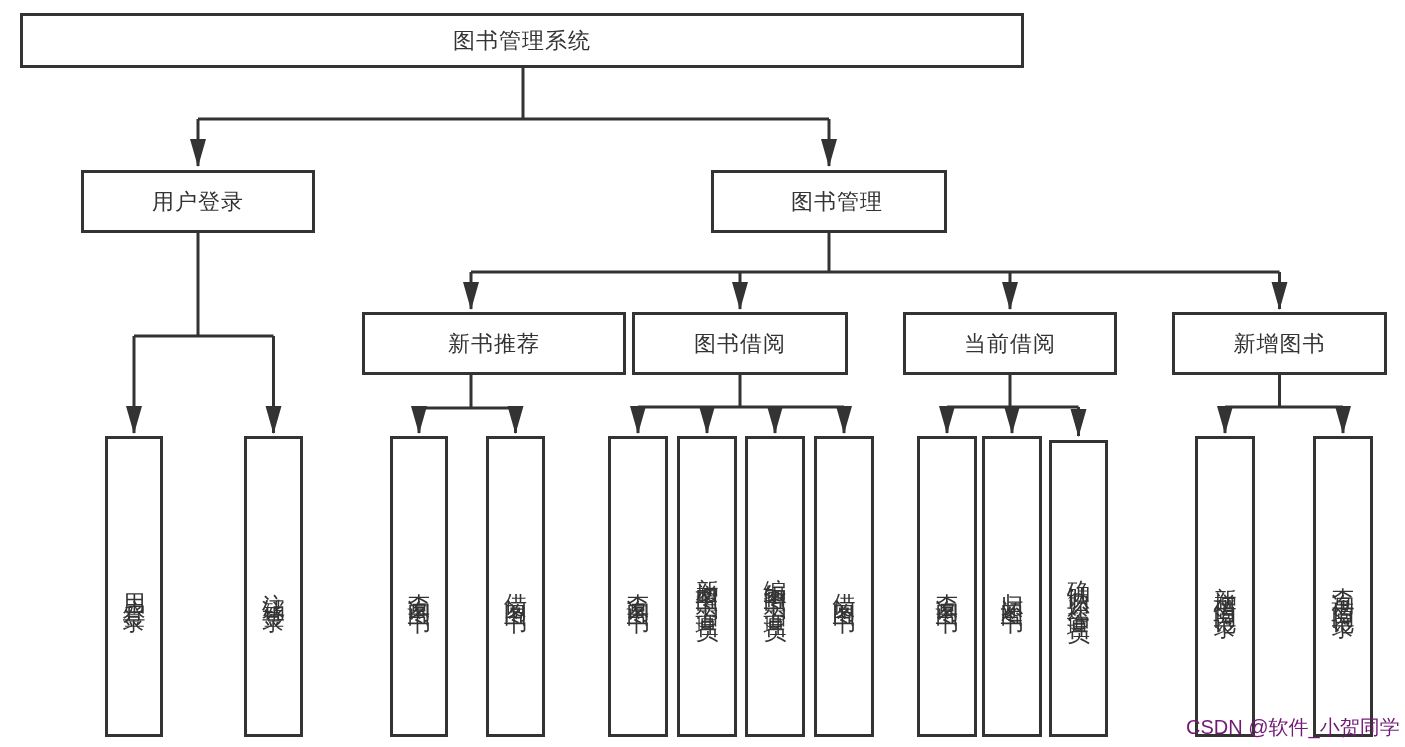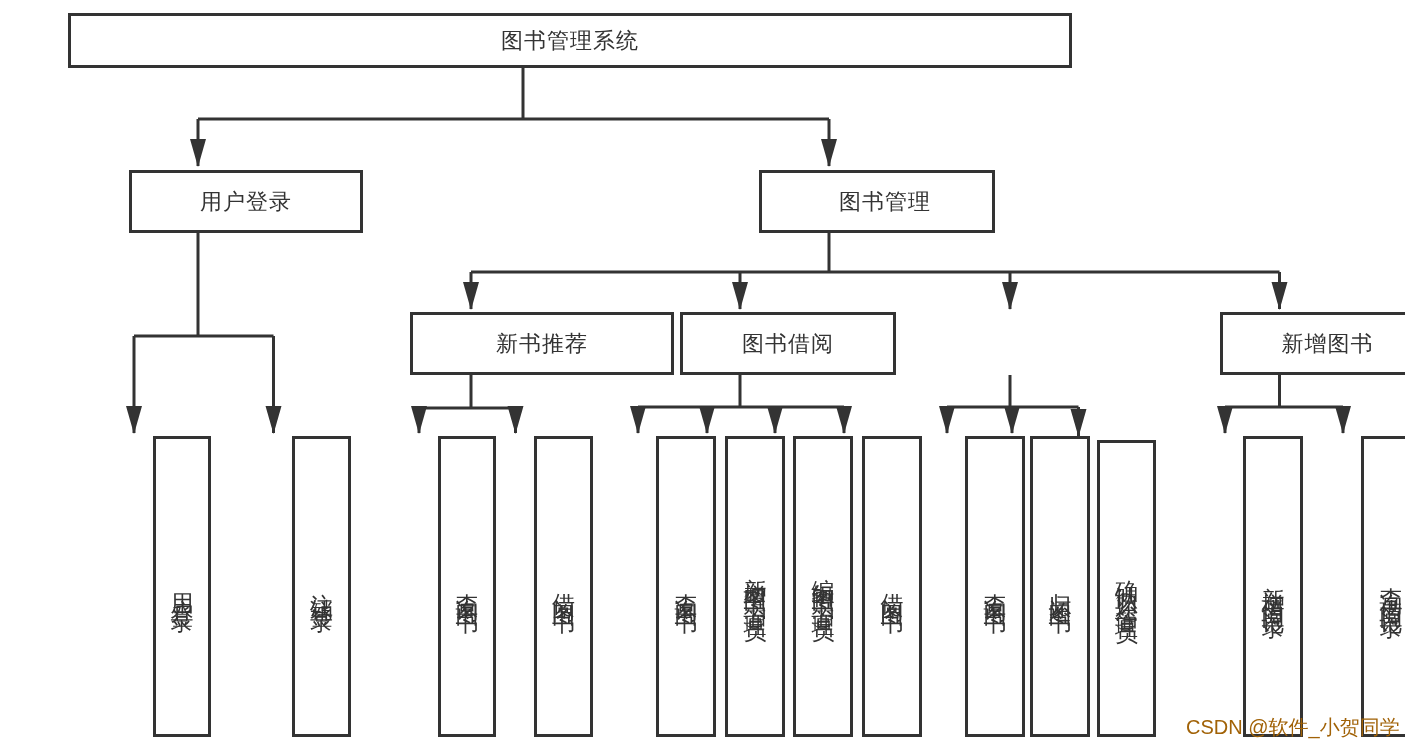--- a/index.html
+++ b/index.html
@@ -19,40 +19,39 @@
   }
   .node {
     position: absolute;
     border: 3px solid #333333;
     background: #ffffff;
     color: #333333;
     display: flex;
     align-items: center;
     justify-content: center;
     text-align: center;
-    margin-left: 48px;
   }
   .node.h {
     font-size: 22px;
     letter-spacing: 1px;
     white-space: nowrap;
   }
   .node.v { font-size: 23px; }
   .node.v .vtext {
     writing-mode: vertical-lr;
     text-orientation: mixed;
     letter-spacing: 6px;
     line-height: 1;
   }
   .watermark {
     position: absolute;
     left: 1186px;
     top: 714px;
     font-size: 20px;
-    color: #a16207;
+    color: #701a75;
     white-space: nowrap;
     z-index: 5;
   }
 </style>
 </head>
 <body>
 
 <div class="canvas">
 
   <svg class="connectors" viewBox="0 0 1405 747" xmlns="http://www.w3.org/2000/svg">
@@ -117,20 +116,21 @@
     </g>
   </svg>
 
   <div class="node h" style="left:20px; top:13px; width:1004px; height:55px;">图书管理系统</div>
 
   <div class="node h" style="left:81px; top:170px; width:234px; height:63px;">用户登录</div>
   <div class="node h" style="left:711px; top:170px; width:236px; height:63px;padding-left:16px;">图书管理</div>
 
   <div class="node h" style="left:362px; top:312px; width:264px; height:63px;">新书推荐</div>
   <div class="node h" style="left:632px; top:312px; width:216px; height:63px;">图书借阅</div>
+  <div class="node h" style="left:903px; top:312px; width:214px; height:63px;">当前借阅</div>
   <div class="node h" style="left:1172px; top:312px; width:215px; height:63px;">新增图书</div>
 
   <div class="node v" style="left:105px; top:436px; width:58px; height:301px;">
     <span class="vtext">用户登录</span>
   </div>
   <div class="node v" style="left:244px; top:436px; width:59px; height:301px;">
     <span class="vtext">注销登录</span>
   </div>
 
   <div class="node v" style="left:390px; top:436px; width:58px; height:301px;">

